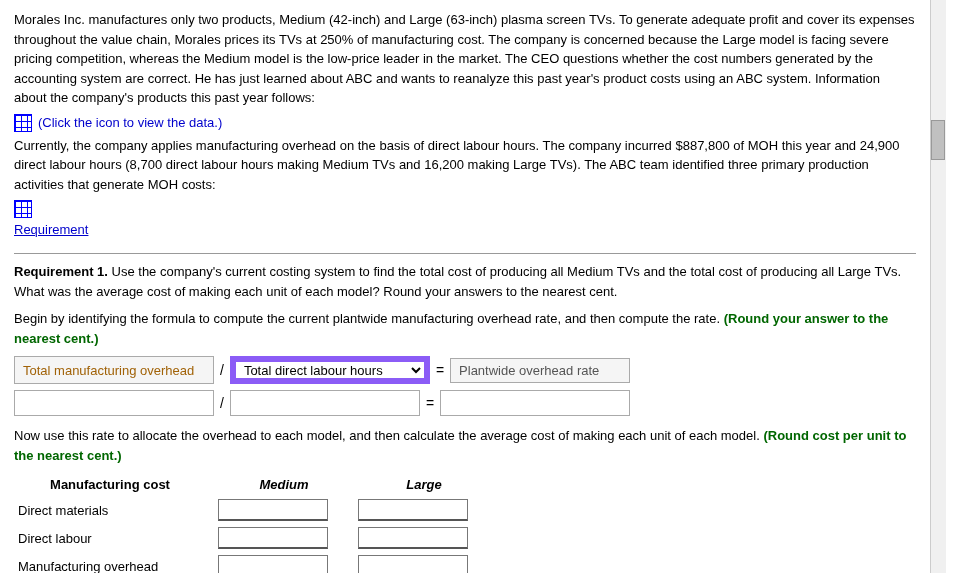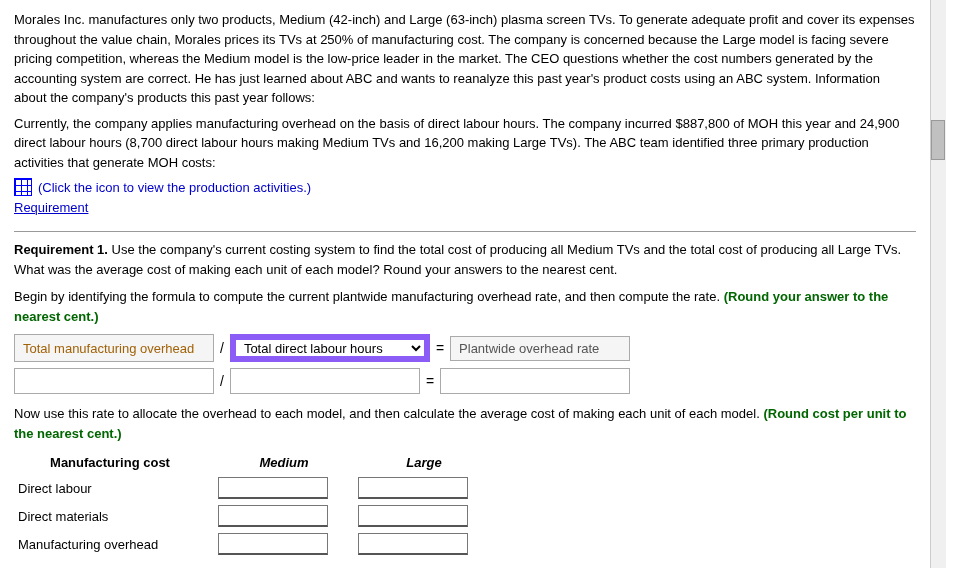--- a/index.html
+++ b/index.html
@@ -203,28 +203,31 @@
 </head>
 <body>
 
 <div class="page-container">
   <div class="main-content">
 
     
     <p class="intro-text">Morales Inc. manufactures only two products, Medium (42-inch) and Large (63-inch) plasma screen TVs. To generate adequate profit and cover its expenses throughout the value chain, Morales prices its TVs at 250% of manufacturing cost. The company is concerned because the Large model is facing severe pricing competition, whereas the Medium model is the low-price leader in the market. The CEO questions whether the cost numbers generated by the accounting system are correct. He has just learned about ABC and wants to reanalyze this past year's product costs using an ABC system. Information about the company's products this past year follows:</p>
 
     
-
-    
-    <p class="intro-text">Currently, the company applies manufacturing overhead on the basis of direct labour hours. The company incurred $887,800 of MOH this year and 24,900 direct labour hours (8,700 direct labour hours making Medium TVs and 16,200 making Large TVs). The ABC team identified three primary production activities that generate MOH costs:</p>
-
-    
     <div class="icon-row">
       <span class="grid-icon"></span>
-      <a class="icon-link" href="#">(Click the icon to view the production activities.)</a>
+      <a class="icon-link" href="#">(Click the icon to view the data.)</a>
+    </div>
+
+    
+    <p class="intro-text">Currently, the company applies manufacturing overhead on the basis of direct labour hours. The company incurred $887,800 of MOH this year and 24,900 direct labour hours (8,700 direct labour hours making Medium TVs and 16,200 making Large TVs). The ABC team identified three primary production activities that generate MOH costs:</p>
+
+    
+    <div class="icon-row">
+      <span class="grid-icon"></span>
     </div>
 
     
     <a class="requirements-link" href="#">Requirement</a>
 
     <hr class="separator">
 
     
     <p class="requirement-text">
       <span class="bold">Requirement 1.</span>
@@ -271,26 +274,26 @@
       <table class="cost-table">
         <thead>
           <tr>
             <th>Manufacturing cost</th>
             <th class="center">Medium</th>
             <th class="center">Large</th>
           </tr>
         </thead>
         <tbody>
           <tr class="table-row">
-            <td class="row-label">Direct labour</td>
+            <td class="row-label">Direct materials</td>
             <td><input type="text" class="cell-input" style=""></td>
             <td><input type="text" class="cell-input" style=""></td>
           </tr>
           <tr class="table-row">
-            <td class="row-label">Direct materials</td>
+            <td class="row-label">Direct labour</td>
             <td><input type="text" class="cell-input" style=""></td>
             <td><input type="text" class="cell-input" style=""></td>
           </tr>
           <tr class="table-row">
             <td class="row-label">Manufacturing overhead</td>
             <td><input type="text" class="cell-input" style=""></td>
             <td><input type="text" class="cell-input" style=""></td>
           </tr>
 
         </tbody>

